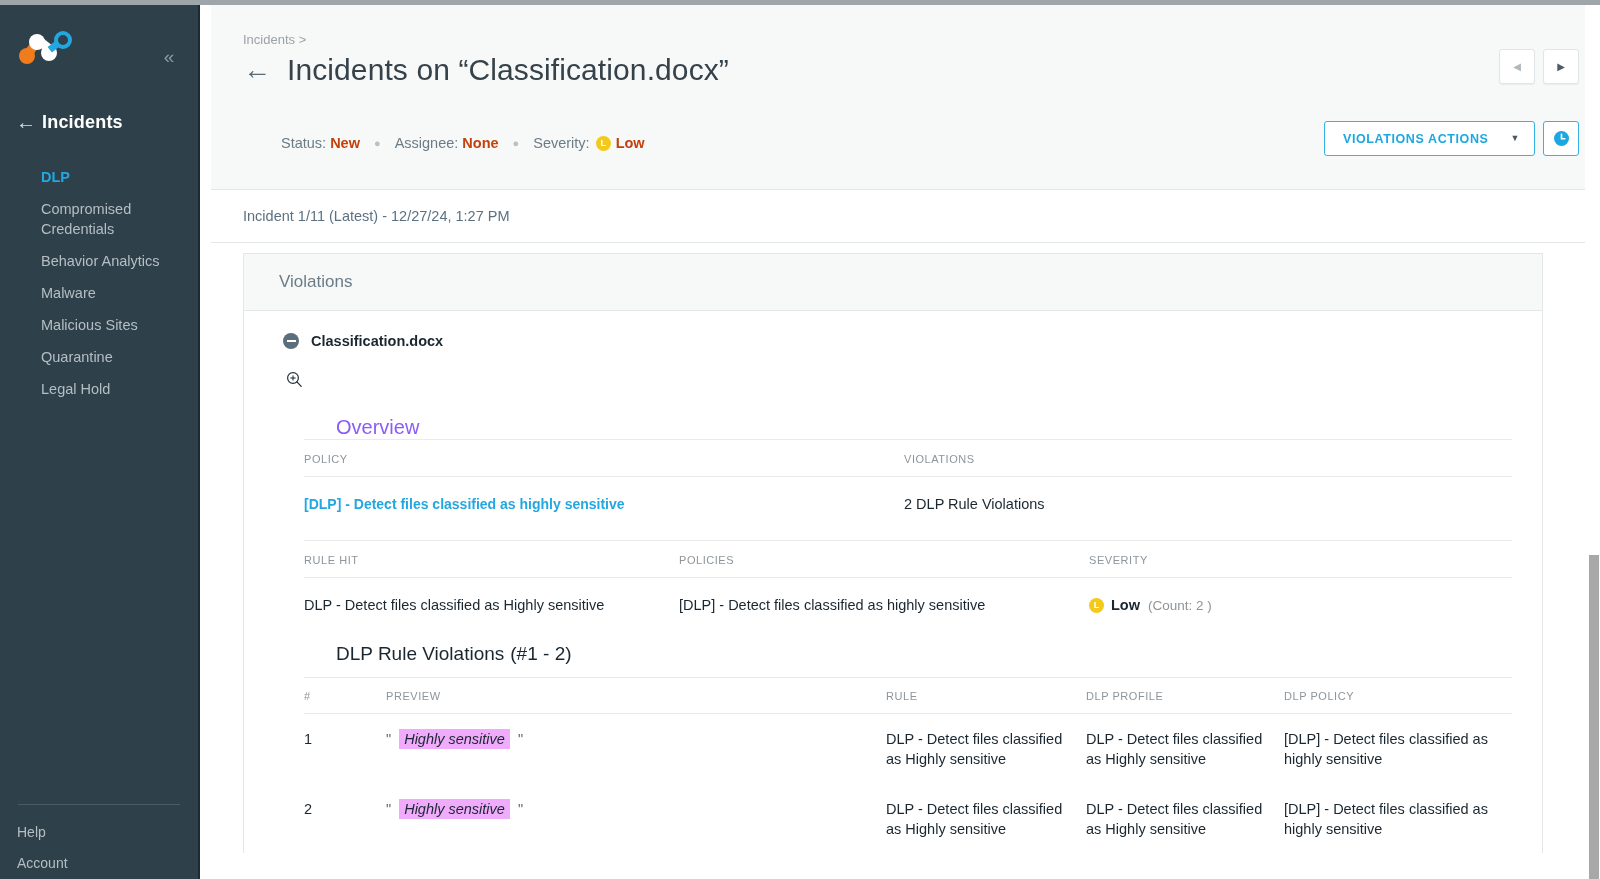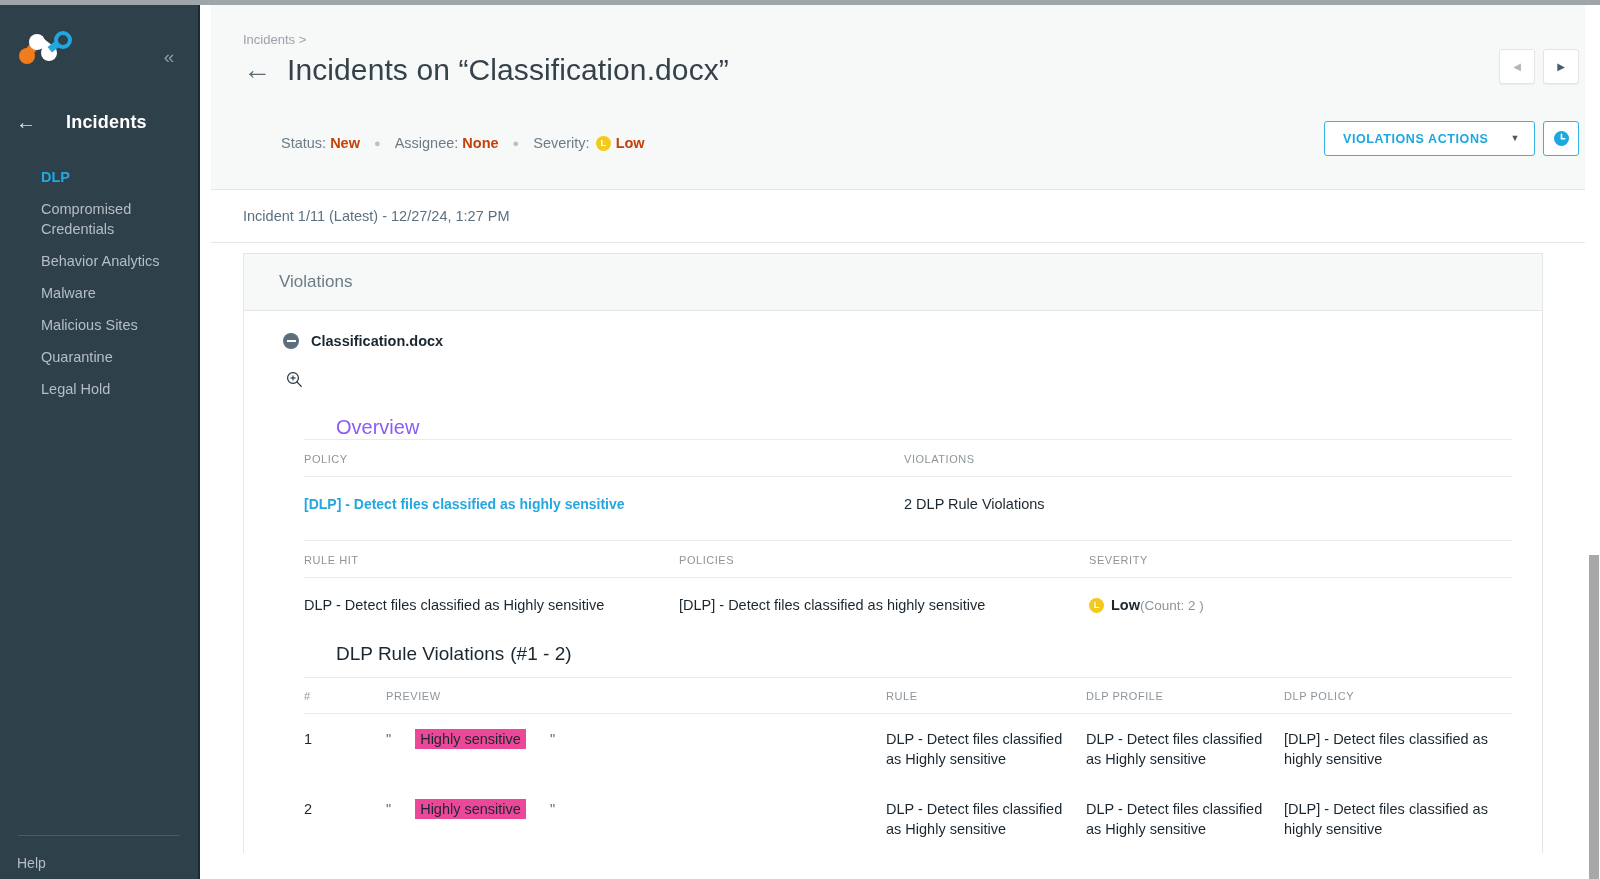--- a/index.html
+++ b/index.html
@@ -64,21 +64,20 @@
     font-size: 20px;
     line-height: 20px;
     width: 26px;
     display: inline-block;
   }
   .nav-back .label {
     color: #ffffff;
     font-size: 18px;
     font-weight: bold;
     letter-spacing: .2px;
-    margin-left: 24px;
   }
   .nav-list {
     margin-top: 22px;
   }
   .nav-item {
     padding: 6px 18px 6px 41px;
     font-size: 14.5px;
     color: #b6bec4;
     line-height: 20px;
     cursor: pointer;
@@ -335,21 +334,21 @@
     color: #22a7e0;
     font-weight: bold;
     font-size: 14px;
     cursor: pointer;
   }
   .sev-cell {
     display: flex;
     align-items: center;
   }
   .sev-cell .lbl { font-weight: bold; color: #1b2730; margin-left: 7px; }
-  .sev-cell .cnt { color: #8d959b; margin-left: 0; font-size: 13.5px; }
+  .sev-cell .cnt { color: #8d959b; margin-left: 8px; font-size: 13.5px; }
   .subtitle {
     padding: 10px 0 0 92px;
     font-size: 19px;
     color: #1b2730;
   }
   .subtitle .rng { color: #1b2730; margin-left: 6px; }
   table.vt {
     width: 1208px;
     margin-left: 60px;
     border-collapse: collapse;
@@ -367,23 +366,24 @@
     border-top: 1px solid #e8eaec;
   }
   table.vt td {
     font-size: 14.5px;
     color: #1b2730;
     padding: 15px 8px 15px 0;
     vertical-align: top;
     line-height: 20px;
   }
   .hl {
-    background: #ec4899;
+    background: #f0abfc;
     padding: 2px 5px;
-    margin: 0 24px;
+    margin: 0 8px;
+    font-style: italic;
   }
   .quote { color: #5a6b76; }
   
   .page-scrollbar {
     position: absolute;
     right: 0; top: 5px;
     width: 15px; height: 874px;
     background: #ffffff;
   }
   .page-scroll-thumb {
@@ -428,20 +428,21 @@
       <div class="nav-item">Behavior Analytics</div>
       <div class="nav-item">Malware</div>
       <div class="nav-item">Malicious Sites</div>
       <div class="nav-item">Quarantine</div>
       <div class="nav-item">Legal Hold</div>
     </div>
 
     <div class="sidebar-bottom">
       <div class="sidebar-divider"></div>
       <div class="foot-item">Help</div>
+      <div class="foot-item">Account</div>
     </div>
   </div>
 
   <div class="main">
 
     <div class="header">
       <div class="breadcrumb">Incidents &gt;</div>
 
       <div class="title-row">
         <span class="back-arrow">←</span>

